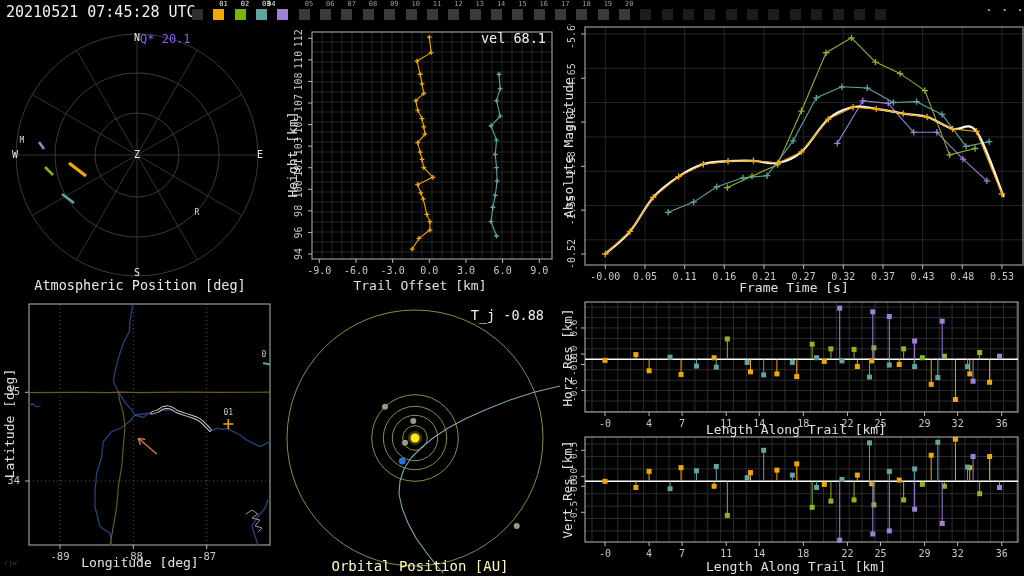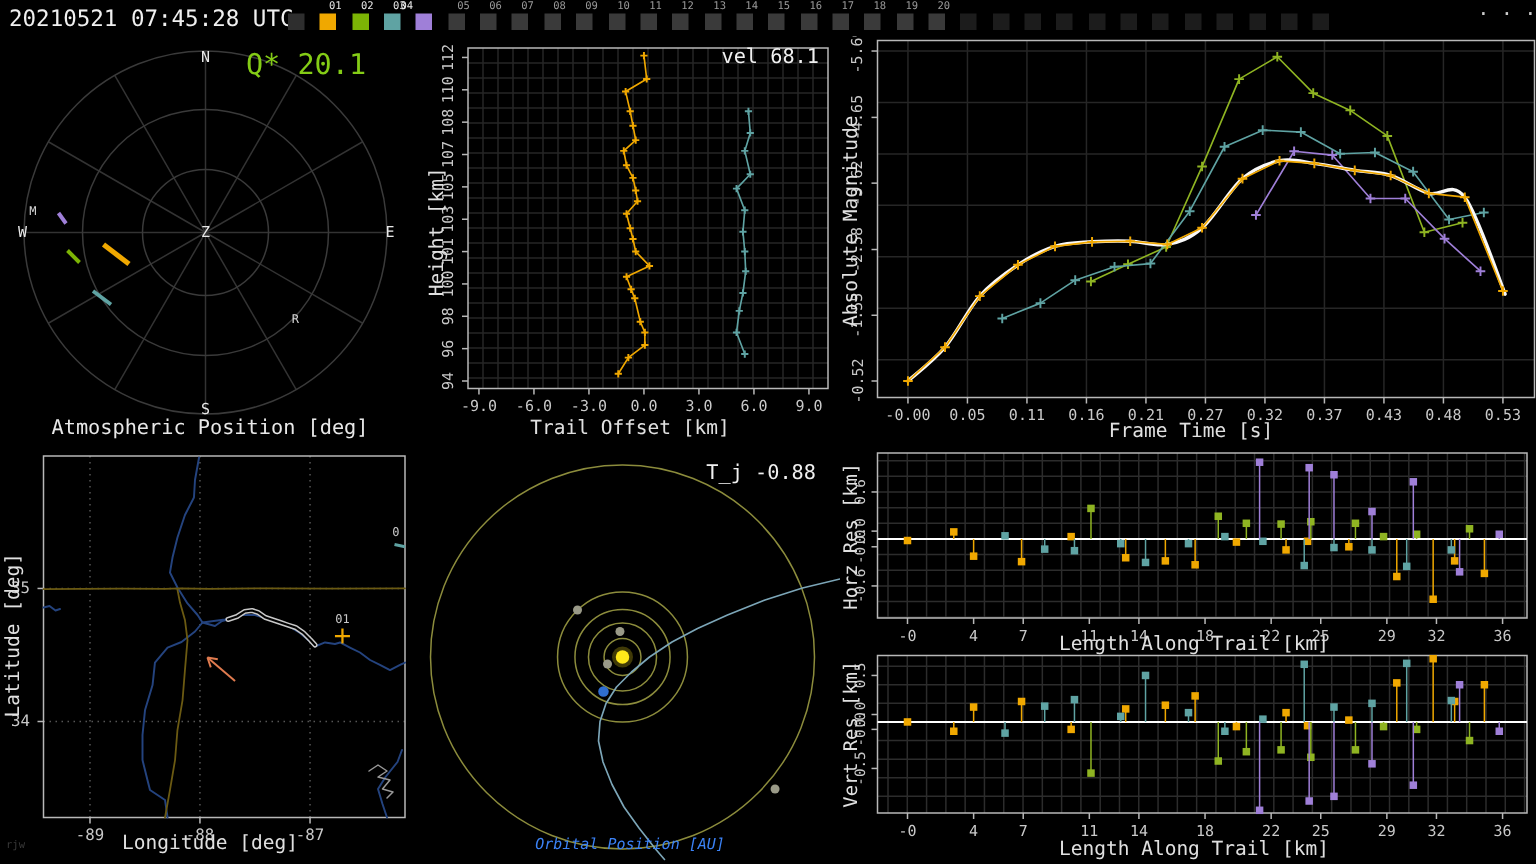--- a/index.html
+++ b/index.html
@@ -97,21 +97,21 @@
         <text x="137" y="252" font-size="10" fill="#e8e8e8" text-anchor="middle" font-family="&quot;DejaVu Sans Mono&quot;,&quot;Liberation Mono&quot;,monospace">S</text>
         <text x="15" y="134" font-size="10" fill="#e8e8e8" text-anchor="middle" font-family="&quot;DejaVu Sans Mono&quot;,&quot;Liberation Mono&quot;,monospace">W</text>
         <text x="137" y="134" font-size="10" fill="#e8e8e8" text-anchor="middle" font-family="&quot;DejaVu Sans Mono&quot;,&quot;Liberation Mono&quot;,monospace">Z</text>
         <text x="22" y="119" font-size="8" fill="#d8d8d8" text-anchor="middle" font-family="&quot;DejaVu Sans Mono&quot;,&quot;Liberation Mono&quot;,monospace">M</text>
         <text x="197" y="191" font-size="8" fill="#d8d8d8" text-anchor="middle" font-family="&quot;DejaVu Sans Mono&quot;,&quot;Liberation Mono&quot;,monospace">R</text>
         <line x1="39" y1="118" x2="44" y2="125" stroke="#9f7fd8" stroke-width="2.6"></line>
         <line x1="45" y1="143" x2="53" y2="151" stroke="#7cb405" stroke-width="2.6"></line>
         <line x1="69" y1="139" x2="86" y2="152" stroke="#f0a800" stroke-width="3.4"></line>
         <line x1="62" y1="170" x2="74" y2="179" stroke="#5fa3a3" stroke-width="2.6"></line>
       </svg>
-  <div class="lbl" style="left:140px;top:8px;width:128px;text-align:center;font-size:19px;color:#84cc16;">Q* 20.1</div>
+  <div class="lbl" style="left:140px;top:8px;width:128px;text-align:left;font-size:12px;color:#8b5cf6;">Q* 20.1</div>
   <div class="lbl ttl" style="left:0;top:253px;width:280px;font-size:13.5px;color:#e8e8e8;">Atmospheric Position [deg]</div>
 </div>
 
 <div class="panel" id="p-trail" style="left:280px;top:24px;width:280px;height:272px;">
   <svg id="svg-trail" width="280" height="272">
         <line x1="42" y1="8" x2="42" y2="235" stroke="#262626" stroke-width="1"></line>
         <line x1="52" y1="8" x2="52" y2="235" stroke="#262626" stroke-width="1"></line>
         <line x1="62" y1="8" x2="62" y2="235" stroke="#262626" stroke-width="1"></line>
         <line x1="72" y1="8" x2="72" y2="235" stroke="#262626" stroke-width="1"></line>
         <line x1="82" y1="8" x2="82" y2="235" stroke="#262626" stroke-width="1"></line>
@@ -402,21 +402,21 @@
         <polyline points="280,86 255,92 230,100 205,110 185,119 168,128 153,138 141,148 131,158 124,169 120,181 119,194 122,208 128,223 136,238 146,252 157,266 163,273" fill="none" stroke="#7ca6b8" stroke-width="1.1" stroke-linejoin="round" stroke-linecap="round"></polyline>
         <circle cx="125" cy="142.7" r="3" fill="#9a9a88"></circle>
         <circle cx="133.3" cy="121" r="3" fill="#9a9a88"></circle>
         <circle cx="105" cy="106.7" r="3" fill="#9a9a88"></circle>
         <circle cx="236.7" cy="226" r="3" fill="#9a9a88"></circle>
         <circle cx="122.3" cy="161" r="3.5" fill="#2f6fd0"></circle>
         <circle cx="135" cy="138" r="7" fill="#ffe81a" opacity="0.25"></circle>
         <circle cx="135" cy="138" r="4.5" fill="#ffe81a"></circle>
       </svg>
   <div class="lbl" style="left:120px;top:7px;width:144px;text-align:right;font-size:13.5px;color:#f0f0f0;">T_j -0.88</div>
-  <div class="lbl ttl" style="left:0;top:258px;width:280px;font-size:10px;color:#3b82f6;font-style:italic;">Orbital Position [AU]</div>
+  <div class="lbl ttl" style="left:0;top:258px;width:280px;font-size:14px;color:#fef9c3;">Orbital Position [AU]</div>
 </div>
 
 <div class="panel" id="p-res" style="left:560px;top:296px;width:464px;height:280px;">
   <svg id="svg-res" width="464" height="280">
         <line x1="32" y1="6" x2="32" y2="116" stroke="#2c2c2c" stroke-width="1"></line>
         <line x1="44.86" y1="6" x2="44.86" y2="116" stroke="#2c2c2c" stroke-width="1"></line>
         <line x1="57.72" y1="6" x2="57.72" y2="116" stroke="#2c2c2c" stroke-width="1"></line>
         <line x1="70.58" y1="6" x2="70.58" y2="116" stroke="#2c2c2c" stroke-width="1"></line>
         <line x1="83.44" y1="6" x2="83.44" y2="116" stroke="#2c2c2c" stroke-width="1"></line>
         <line x1="96.3" y1="6" x2="96.3" y2="116" stroke="#2c2c2c" stroke-width="1"></line>

